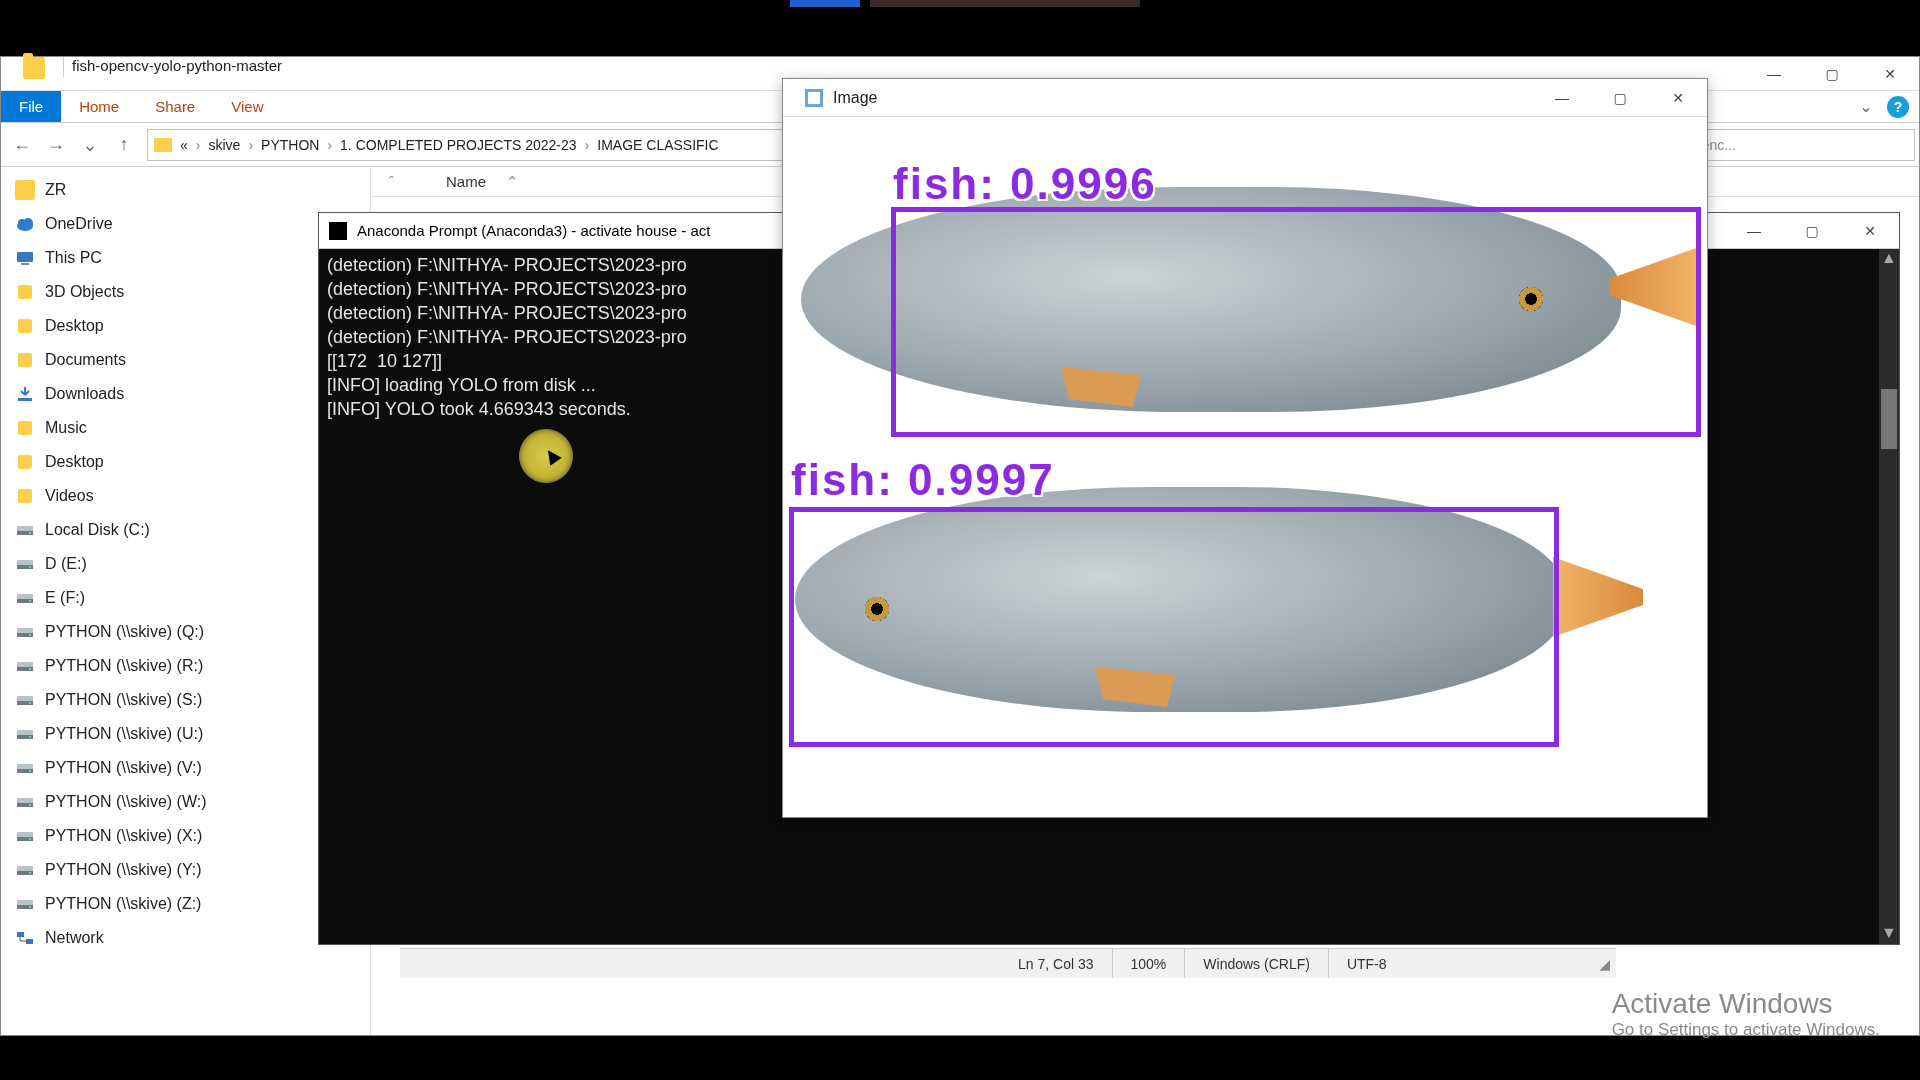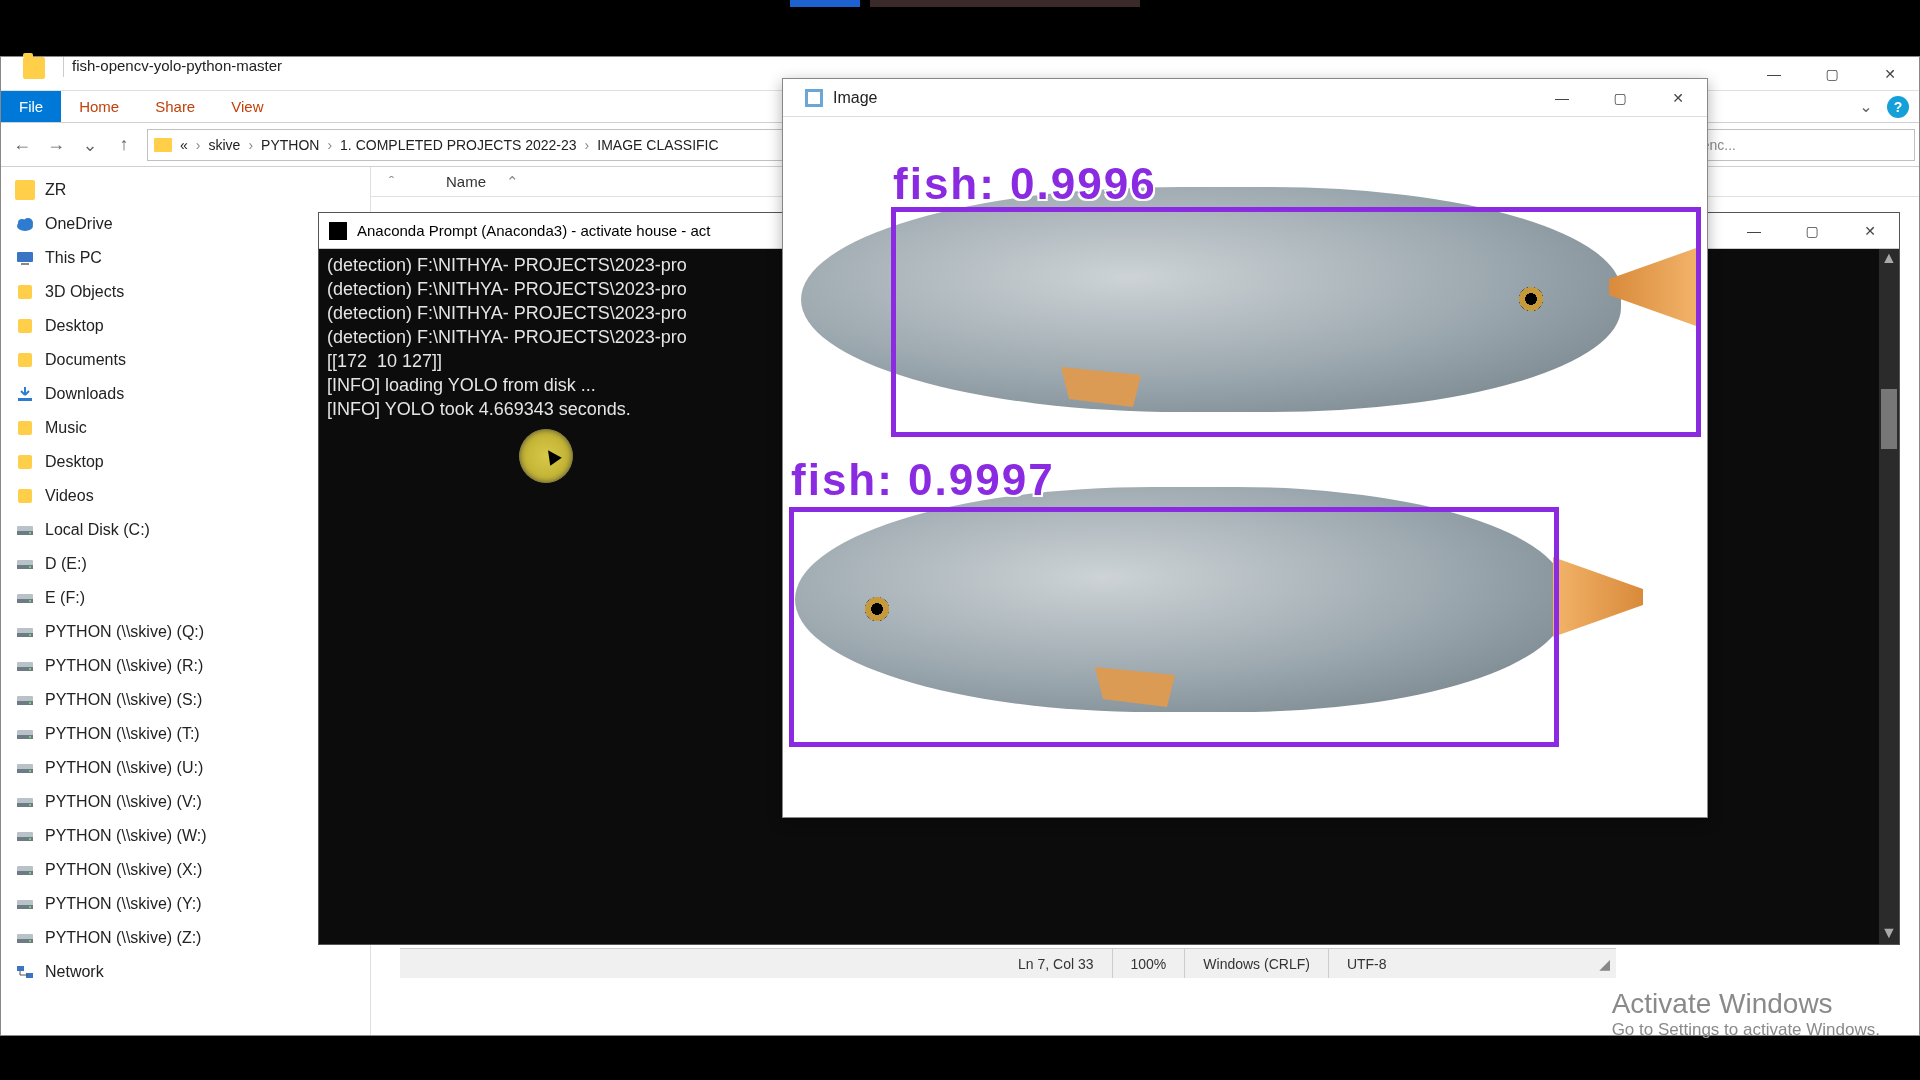--- a/index.html
+++ b/index.html
@@ -391,30 +391,20 @@
           <span>PYTHON (\\skive) (S:)</span>
         </div>
         <div class="nav-item">
           <span class="ico">
             <svg width="20" height="20">
               <rect x="2" y="6" width="16" height="9" fill="#b9c2c9" rx="1"></rect>
               <rect x="2" y="11" width="16" height="4" fill="#6e7a84"></rect>
               <circle cx="15" cy="13" r="1" fill="#6cf06c"></circle>
             </svg>
           </span>
-          <span>PYTHON (\\skive) (T:)</span>
-        </div>
-        <div class="nav-item">
-          <span class="ico">
-            <svg width="20" height="20">
-              <rect x="2" y="6" width="16" height="9" fill="#b9c2c9" rx="1"></rect>
-              <rect x="2" y="11" width="16" height="4" fill="#6e7a84"></rect>
-              <circle cx="15" cy="13" r="1" fill="#6cf06c"></circle>
-            </svg>
-          </span>
           <span>PYTHON (\\skive) (U:)</span>
         </div>
         <div class="nav-item">
           <span class="ico">
             <svg width="20" height="20">
               <rect x="2" y="6" width="16" height="9" fill="#b9c2c9" rx="1"></rect>
               <rect x="2" y="11" width="16" height="4" fill="#6e7a84"></rect>
               <circle cx="15" cy="13" r="1" fill="#6cf06c"></circle>
             </svg>
           </span>

